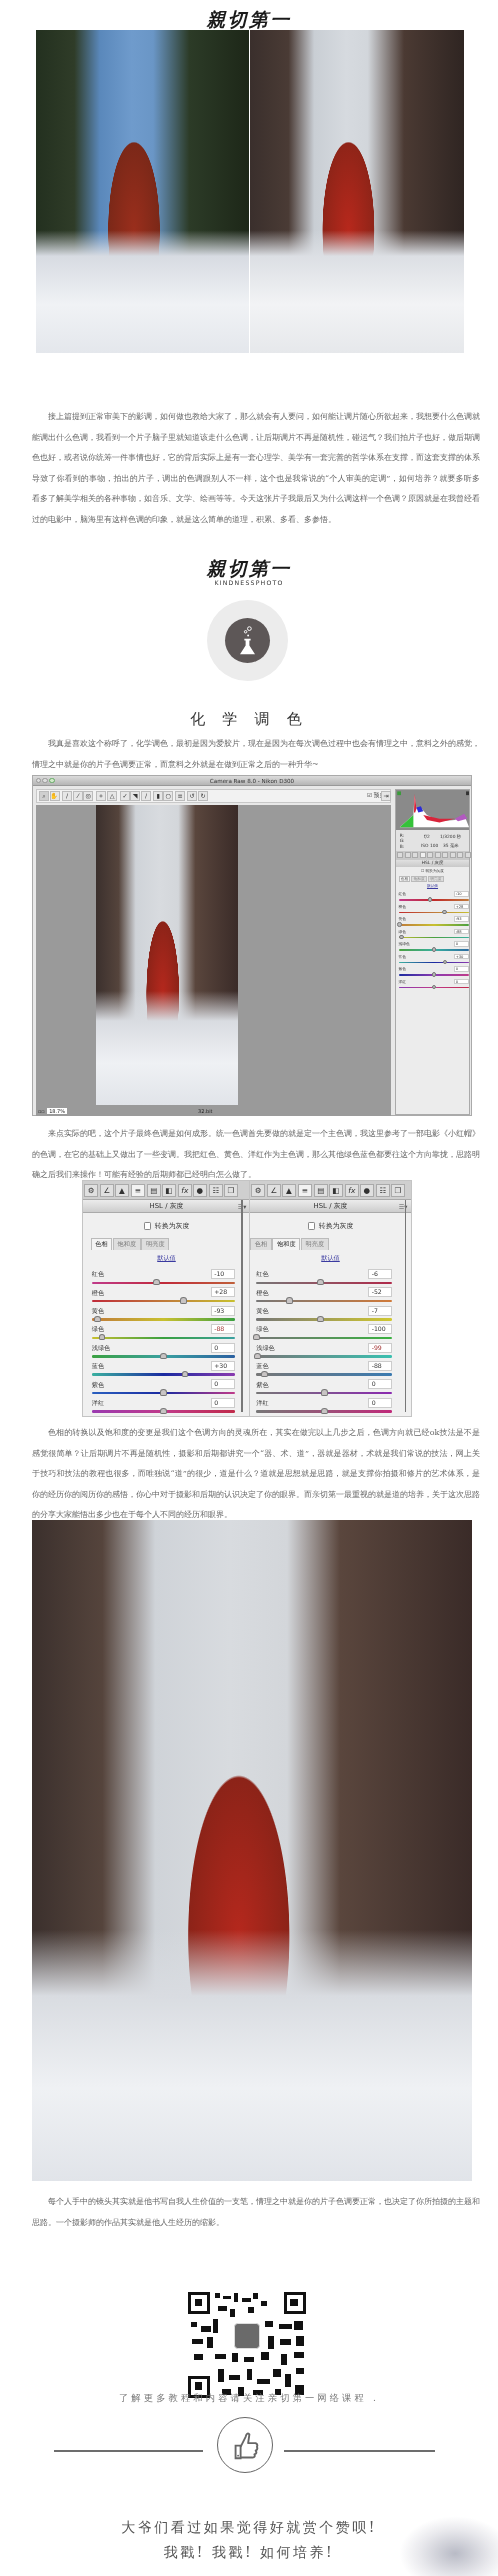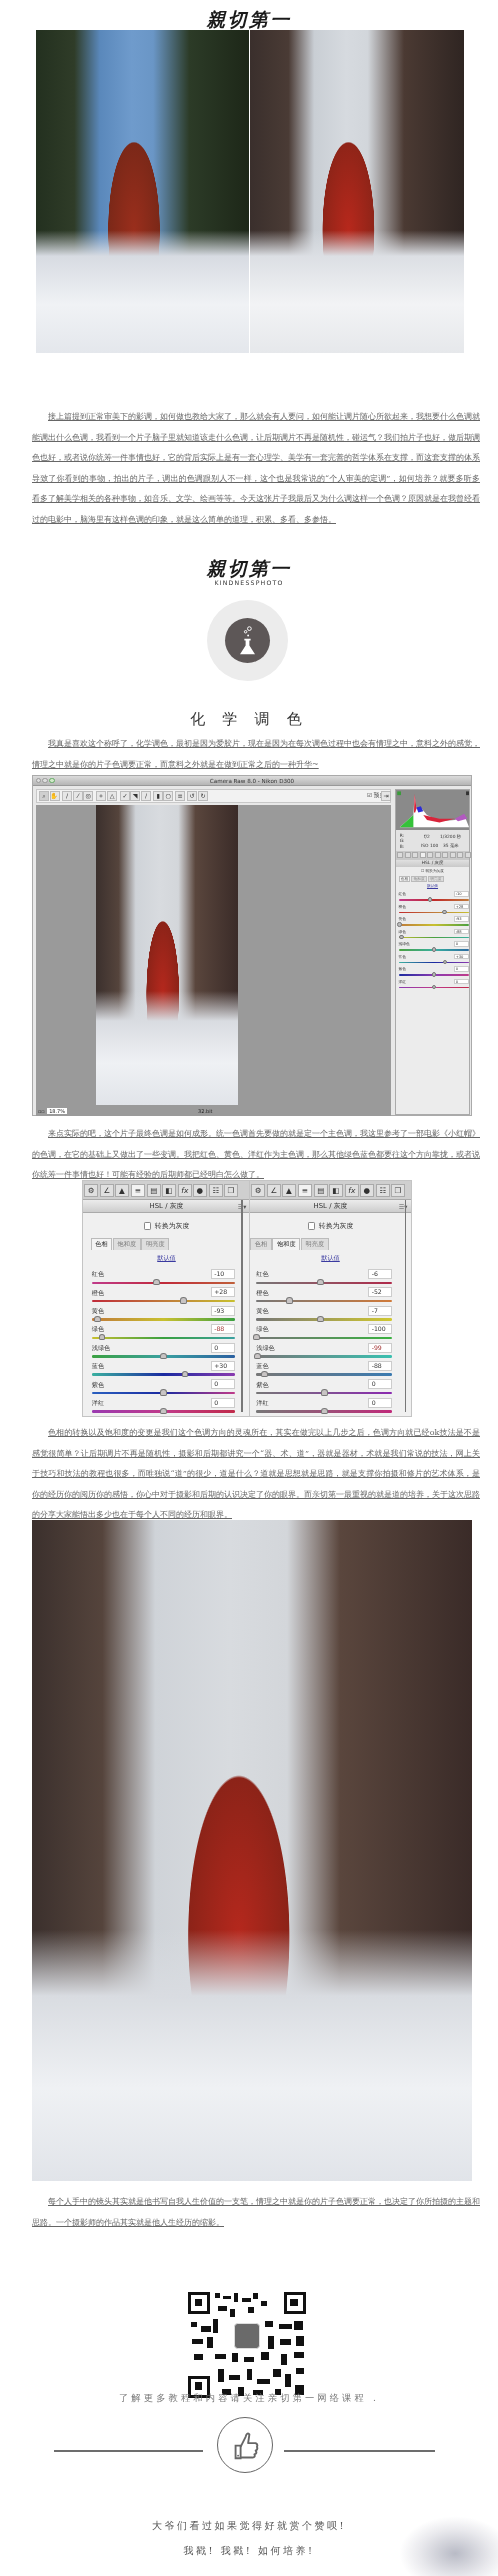--- a/index.html
+++ b/index.html
@@ -27,21 +27,21 @@
       radial-gradient(ellipse 19% 40% at 47% 63%, #b5281d 0%, #8c2318 60%, rgba(0,0,0,0) 61%),
       linear-gradient(90deg, #3b302d 0%, #55443c 16%, #cfd3d8 28%, #d8dbdf 45%, #d3d6da 58%, #5a463d 70%, #3a2b28 100%);
   }
   .divider-v { position: absolute; width: 1.2px; background: #fff; }
 
   
   .title-block { position: absolute; left: 0; width: 498px; text-align: center; }
   .title-cn { font-size: 13.7px; color: #333; letter-spacing: 5px; line-height: 18.7px; }
   .title-en { font-family: "DejaVu Serif", serif; font-size: 9.3px; color: #444; letter-spacing: 2.5px; line-height: 13.7px; }
 
-  .para { position: absolute; left: 32px; width: 448px; font-size: 8px; line-height: 20.6px; color: #666; text-indent: 2em; text-align: justify; font-family: "DejaVu Serif", serif; text-decoration: underline; }
+  .para { position: absolute; left: 32px; width: 448px; font-size: 8px; line-height: 20.6px; color: #666; text-indent: 2em; text-align: justify; font-family: "DejaVu Serif", serif; }
 
   
   .icon-ring { position: absolute; border-radius: 50%; background: #ececec; }
   .icon-core { position: absolute; border-radius: 50%; background: #5d5757; }
 
   
   .cr-window { position: absolute; left: 32px; top: 775px; width: 440px; height: 341px; background: #e8e8e8; border: 0.6px solid #aaa; font-family: "DejaVu Sans", sans-serif; }
   .cr-titlebar { position: absolute; left: 0; top: 0; width: 100%; height: 10px; background: linear-gradient(#dcdcdc, #b5b5b5); border-bottom: 0.6px solid #999; text-align: center; font-size: 5.6px; line-height: 10px; color: #333; }
   .traffic { position: absolute; top: 1.9px; width: 5.6px; height: 5.6px; border-radius: 50%; border: 0.6px solid #999; background: #ddd; }
   .cr-toolbar { position: absolute; left: 3.1px; top: 13px; width: 355px; height: 13.7px; background: #f2f2f2; border: 0.6px solid #c8c8c8; }
@@ -86,21 +86,21 @@
   
   .qr { position: absolute; left: 188px; top: 2292px; width: 118px; height: 106px; background: #fff; }
   .qr-cell { position: absolute; background: #111; }
   .qr-finder { position: absolute; width: 22.4px; height: 22.4px; border: 3.7px solid #111; background: #fff; }
   .qr-finder::after { content: ""; position: absolute; left: 3.7px; top: 3.7px; width: 7.5px; height: 7.5px; background: #111; }
   .qr-avatar { position: absolute; left: 46px; top: 31px; width: 26px; height: 26px; background: #6a6a6a; border: 1.2px solid #ddd; border-radius: 3.7px; }
 
   .follow-text { position: absolute; left: 0; top: 2392px; width: 498px; text-align: center; font-size: 9.3px; color: #777; letter-spacing: 3.1px; }
   .hr-line { position: absolute; top: 2450px; height: 1.9px; background: #6d6d6d; }
   .thumb-circle { position: absolute; left: 217px; top: 2417px; width: 56px; height: 56px; border: 1.2px solid #666; border-radius: 50%; background: #fff; }
-  .like-text { position: absolute; left: 0; width: 498px; text-align: center; font-size: 10px; color: #555; letter-spacing: 2.5px; }
+  .like-text { position: absolute; left: 0; width: 498px; text-align: center; font-size: 14px; color: #555; letter-spacing: 2.5px; }
   .blur-blob { position: absolute; left: 399px; top: 2516px; width: 112px; height: 75px; border-radius: 50%; background: radial-gradient(ellipse at center, #b9bbc6 0%, rgba(200,200,210,0.4) 45%, rgba(255,255,255,0) 70%); }
 </style>
 </head>
 <body>
 
 <div class="logo" style="top:7.5px;">
   <div class="cn">親切第一</div>
   <div class="en">KINDNESSPHOTO</div>
 </div>
 
@@ -256,21 +256,21 @@
       <div class="slider-row">
           <span class="slider-label">洋红</span>
           <span class="slider-value">0</span>
           <div class="slider-track" style="background:linear-gradient(90deg,#8a3ab0,#c03a8a,#c02a4a);"></div>
           <div class="slider-thumb" style="left:50%;"></div>
         </div>
     </div>
   </div>
 </div>
 
-<p class="para" style="top:1124px;">来点实际的吧，这个片子最终色调是如何成形。统一色调首先要做的就是定一个主色调，我这里参考了一部电影《小红帽》的色调，在它的基础上又做出了一些变调。我把红色、黄色、洋红作为主色调，那么其他绿色蓝色都要往这个方向靠拢，或者说你统筹一件事情也好！可能有经验的后期师都已经明白怎么做了。</p>
+<p class="para" style="top:1124px;">来点实际的吧，这个片子最终色调是如何成形。统一色调首先要做的就是定一个主色调，我这里参考了一部电影《小红帽》的色调，在它的基础上又做出了一些变调。我把红色、黄色、洋红作为主色调，那么其他绿色蓝色都要往这个方向靠拢，思路明确之后我们来操作！可能有经验的后期师都已经明白怎么做了。</p>
 
 <div class="hsl-panel" style="left:82px;">
   <div class="ptabs">
     <span class="ptab" style="left:1.2px;">⚙</span>
     <span class="ptab" style="left:17px;">∠</span>
     <span class="ptab" style="left:32px;">▲</span>
     <span class="ptab" style="left:48px; background:#f2f2f2;">≡</span>
     <span class="ptab" style="left:64px;">▤</span>
     <span class="ptab" style="left:79px;">◧</span>
     <span class="ptab" style="left:95px; font-style:italic;">fx</span>

